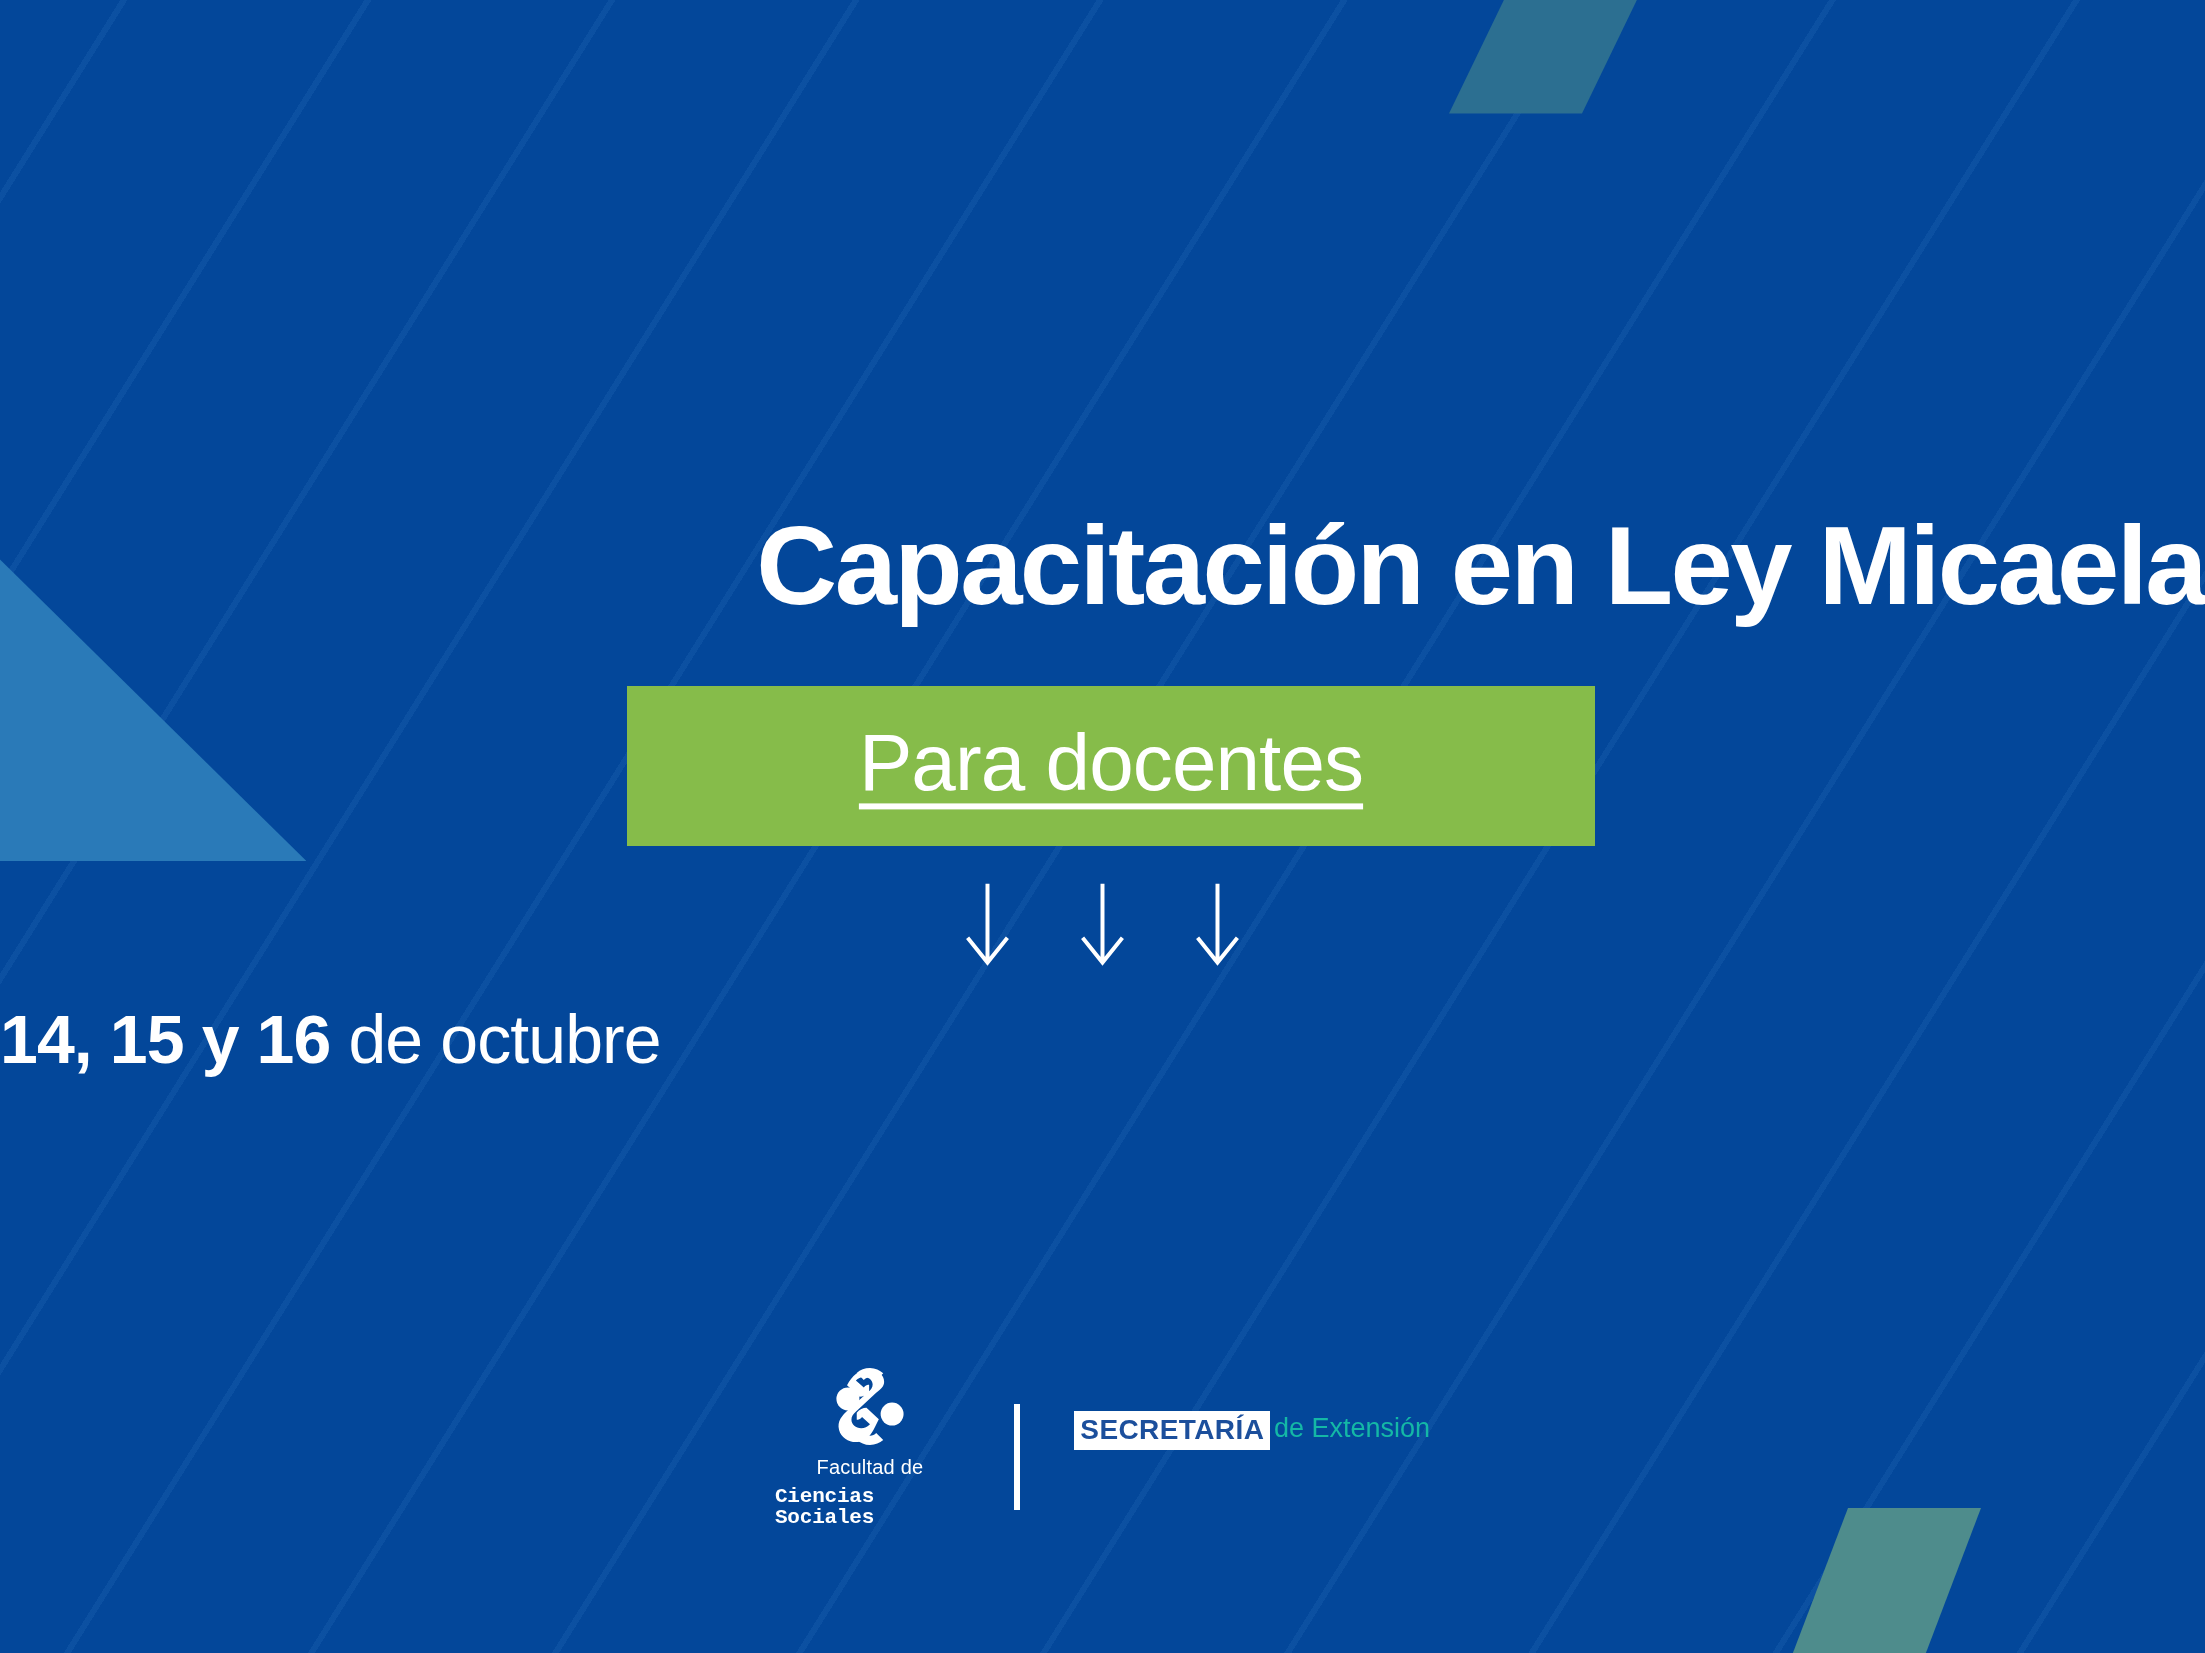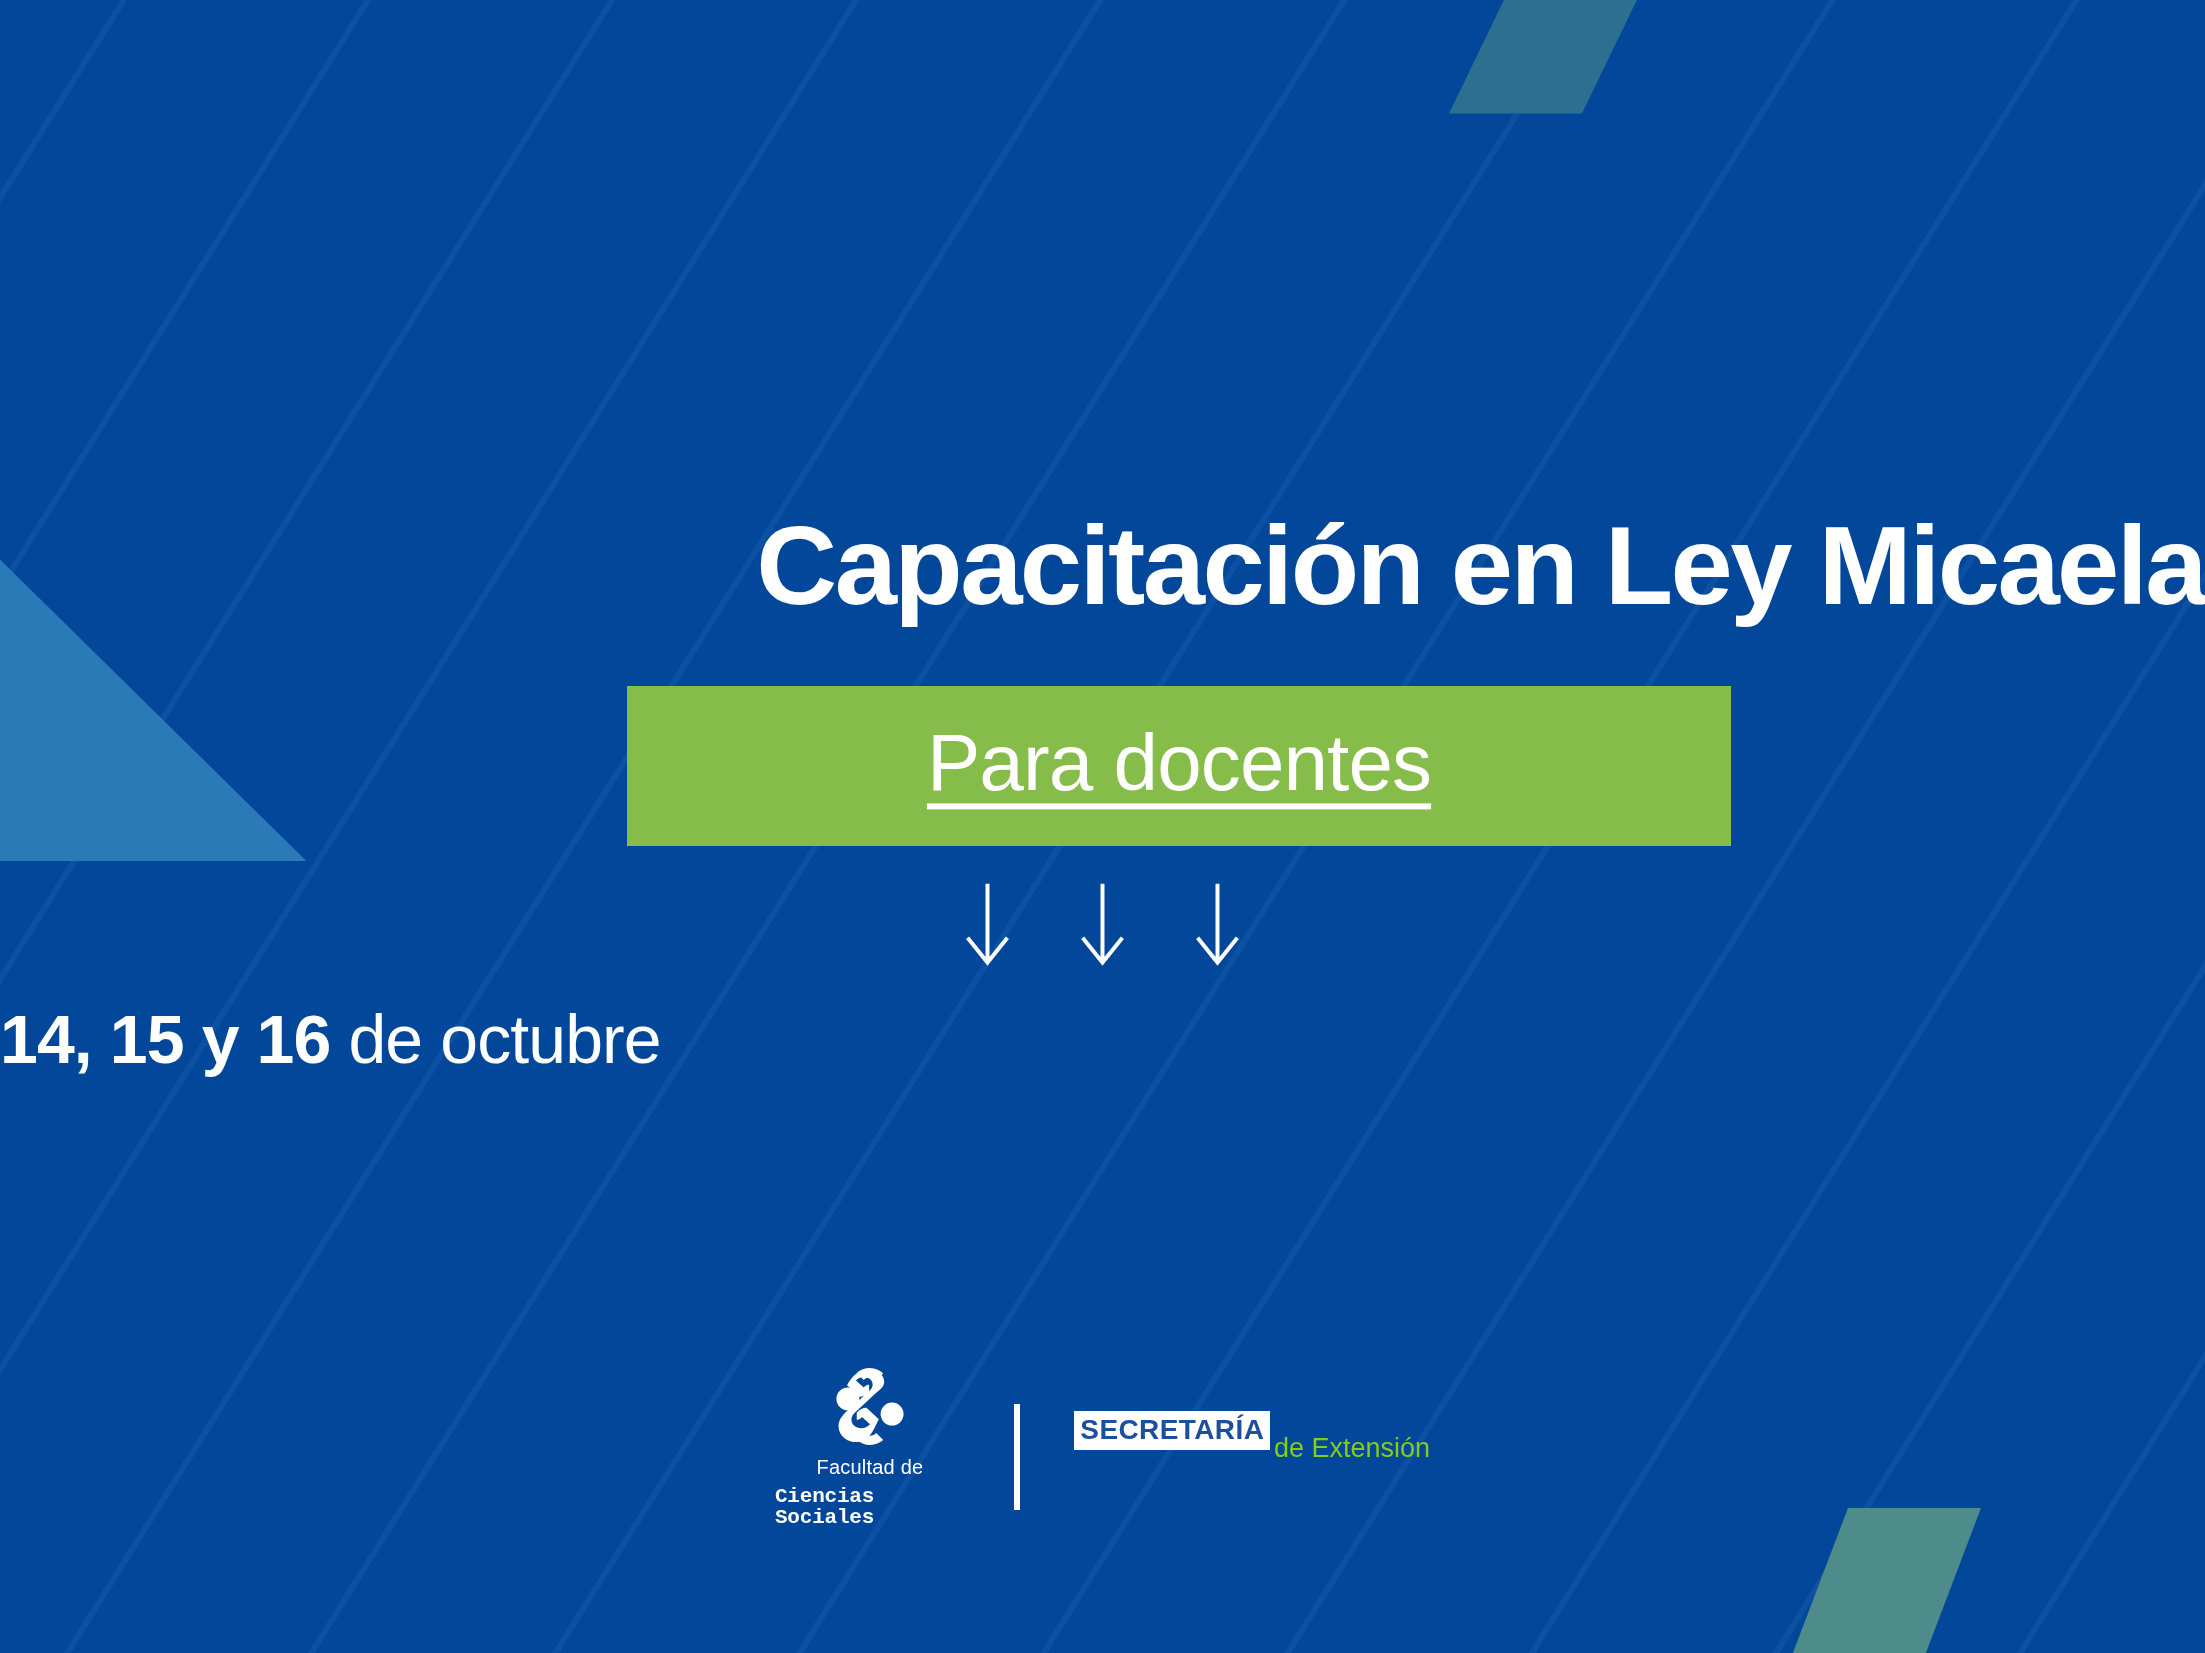--- a/index.html
+++ b/index.html
@@ -88,21 +88,21 @@
     font-weight: 700;
     letter-spacing: -2.6px;
     line-height: 1.05;
     white-space: nowrap;
   }
 
   .badge {
     position: absolute;
     top: 686px;
     left: 627px;
-    width: 1104px;
+    width: 968px;
     height: 160px;
     background: #86bc4a;
     display: flex;
     align-items: center;
     justify-content: center;
   }
   .badge-text {
     color: #ffffff;
     font-size: 80px;
     font-weight: 400;
@@ -201,22 +201,22 @@
   .secretaria-box {
     background: #ffffff;
     color: #1c4f9c;
     font-size: 28px;
     font-weight: 700;
     letter-spacing: 0.4px;
     line-height: 1;
     padding: 5.3px 6.2px 6.2px 6.2px;
   }
   .extension-text {
-    margin-top: 24px;
-    color: #84cc16;
+    margin-top: 4px;
+    color: #14b8a6;
     font-size: 27px;
     font-weight: 400;
     letter-spacing: 0px;
     line-height: 1;
     padding-left: 3.5px;
   }
 </style>
 </head>
 <body>
 

